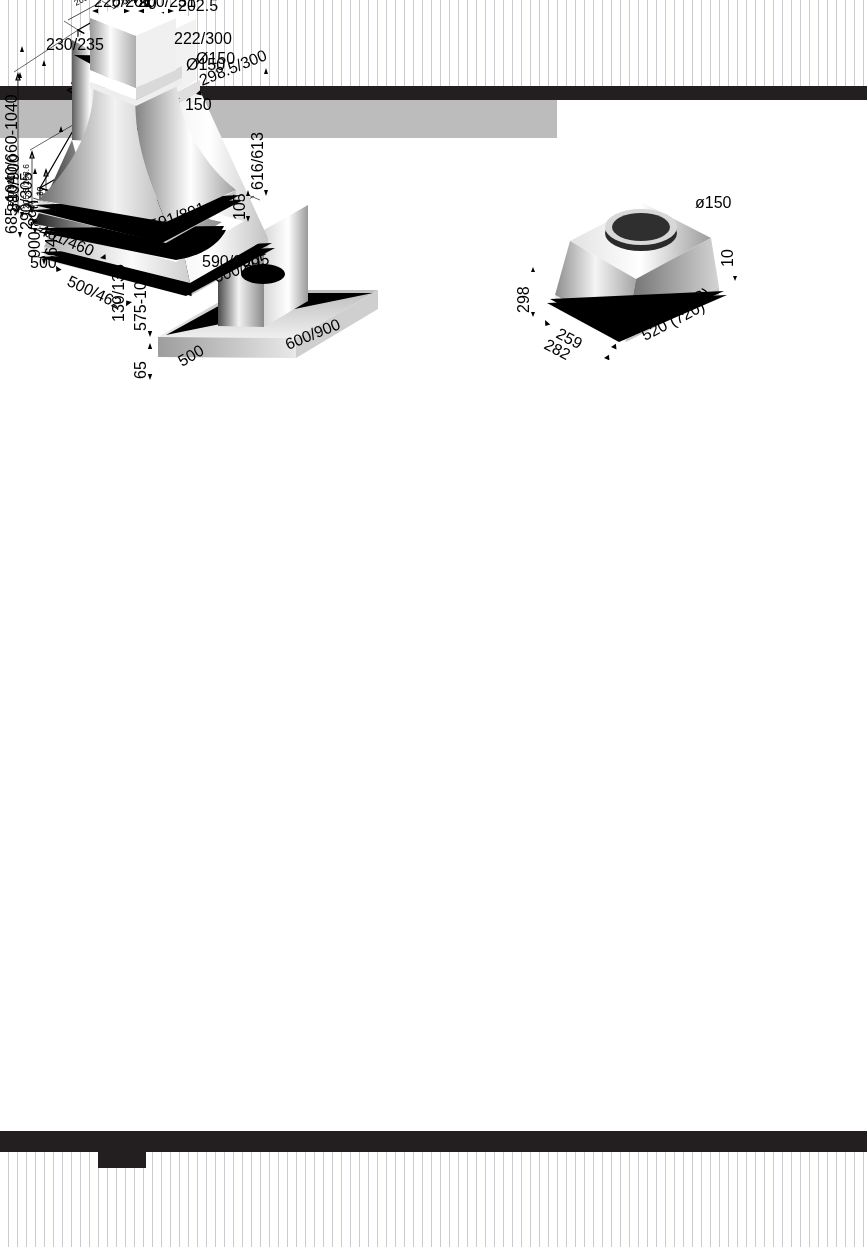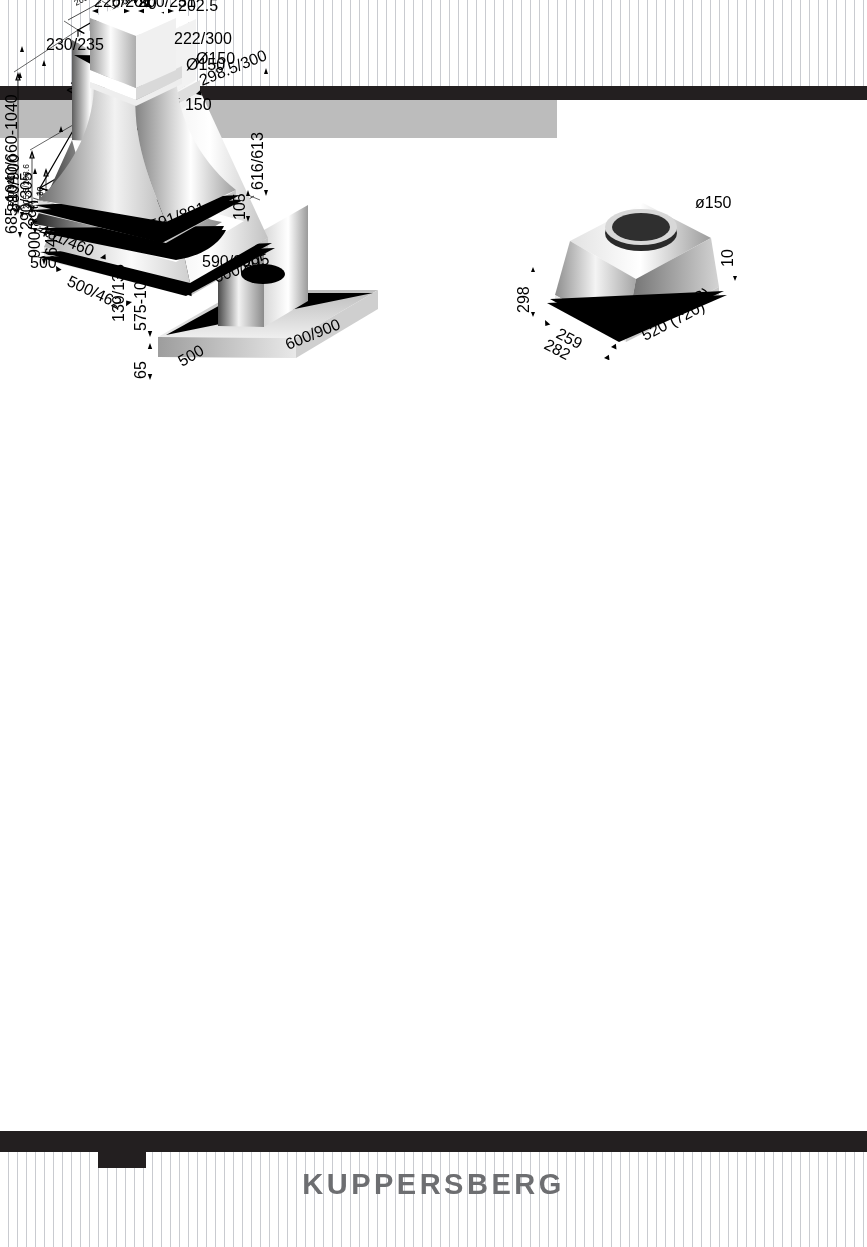--- a/index.html
+++ b/index.html
@@ -600,15 +600,14 @@
       <line class="ln-thin" x1="248" y1="190" x2="248" y2="222"></line>
       <path class="ln-med" d="M248,190 l-2,6 h4 z"></path>
       <path class="ln-med" d="M248,222 l-2,-6 h4 z"></path>
       <text class="dim" x="245" y="220" transform="rotate(-90 245 220)">105</text>
     </svg>
   </div>
 
   <div class="dark-bar" id="footer-dark-bar"></div>
   <div class="stripes" id="footer-stripes"></div>
   <div id="footer-tab"></div>
-  <div id="brand-logo">KUPPERSBERG</div>
 
 </div>
 
 </body></html>

